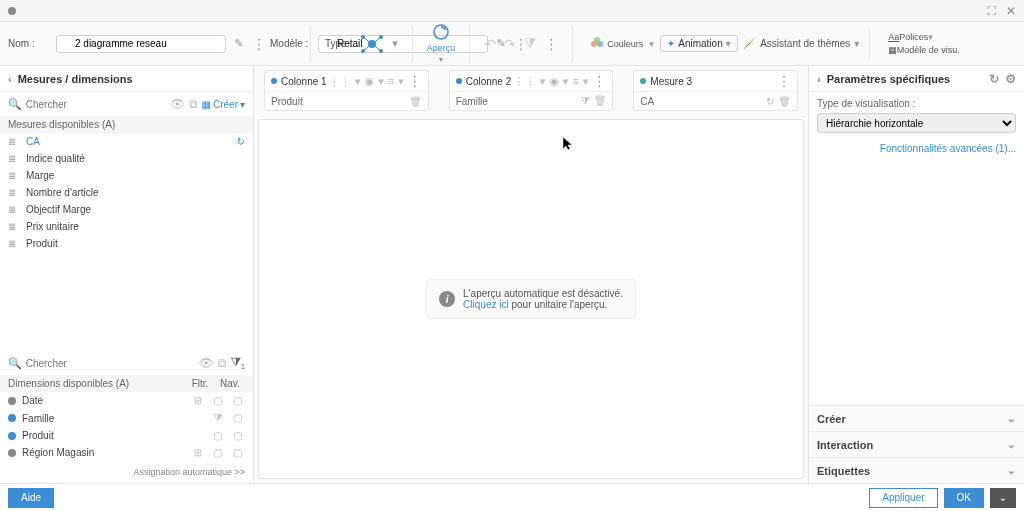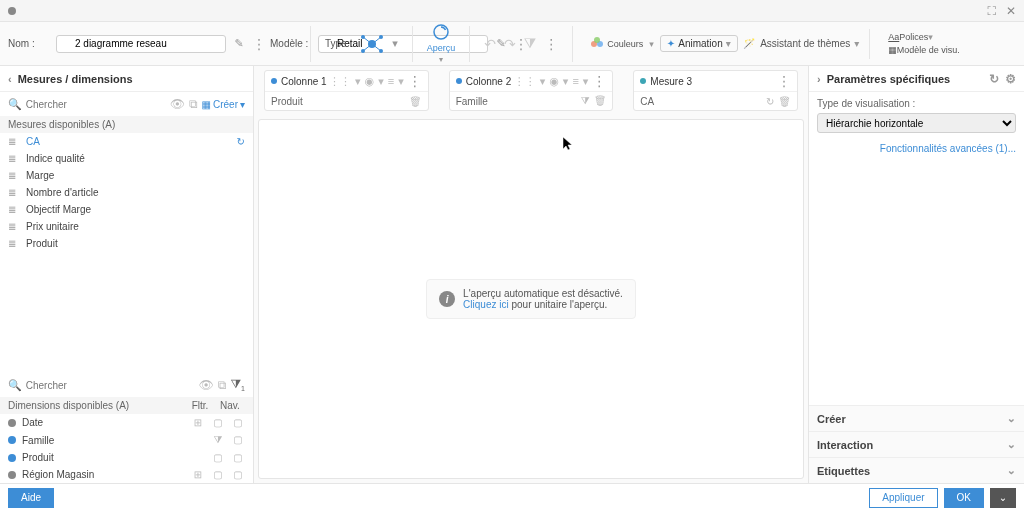--- a/index.html
+++ b/index.html
@@ -309,20 +309,21 @@
         <div class="dim-row">
           <span class="dot "></span>
           <span class="name">Région Magasin</span>
           <div class="icons">
             <span>⊞</span>
             <span>▢</span>
             <span>▢</span>
           </div>
         </div>
       </div>
+    <div class="auto-assign">Assignation automatique &gt;&gt;</div>
   </div>
 
   <div class="center">
     <div class="shelves" id="shelves">
         <div class="shelf">
           <div class="shelf-header">
             <span class="dot "></span>
             <span class="title">Colonne 1</span>
             <div class="shelf-icons"><span>⋮⋮</span> ▾ <span>◉</span> ▾ <span>≡</span> ▾ <span class="dots-vert">⋮</span></div>
           </div>

